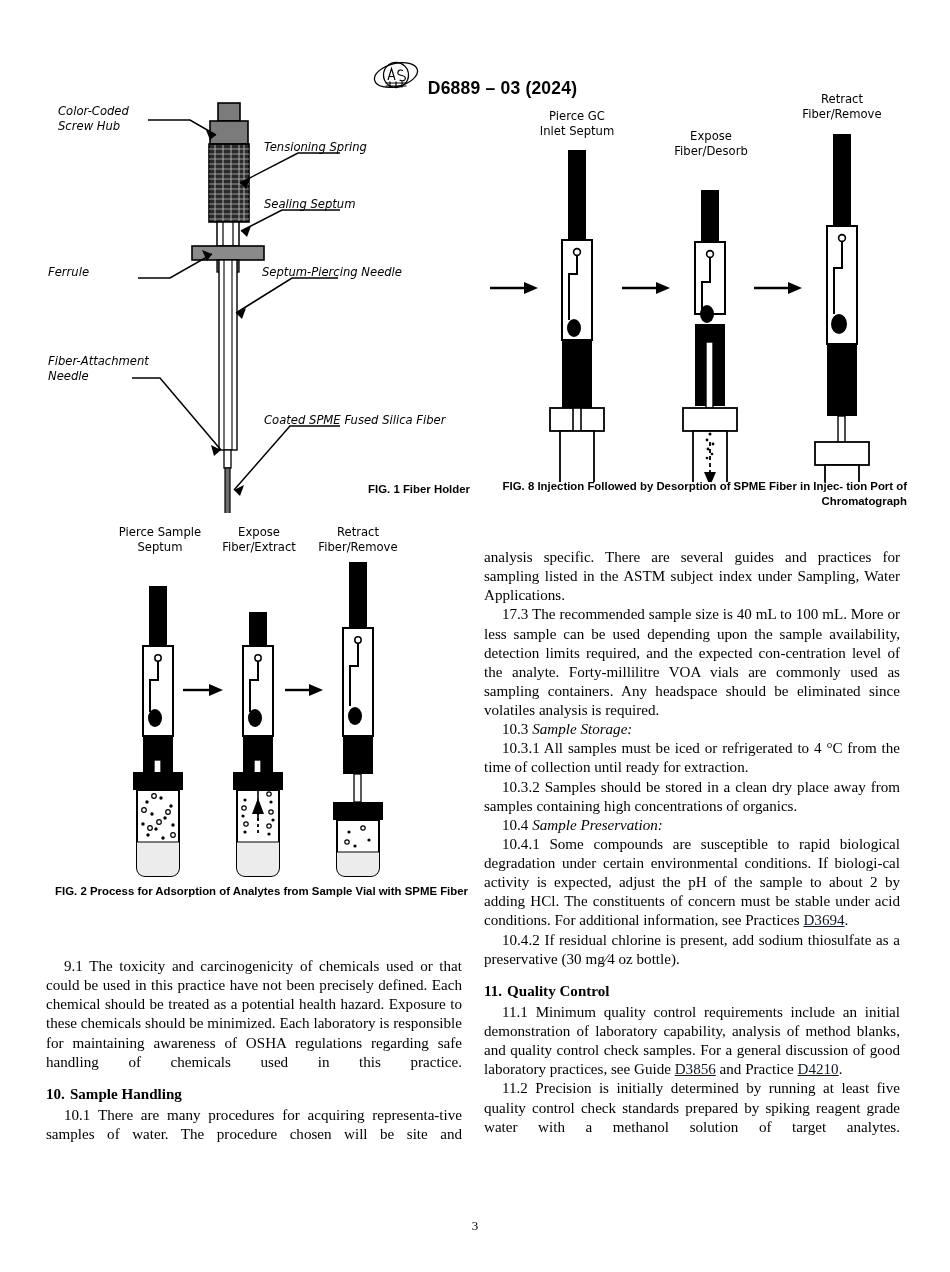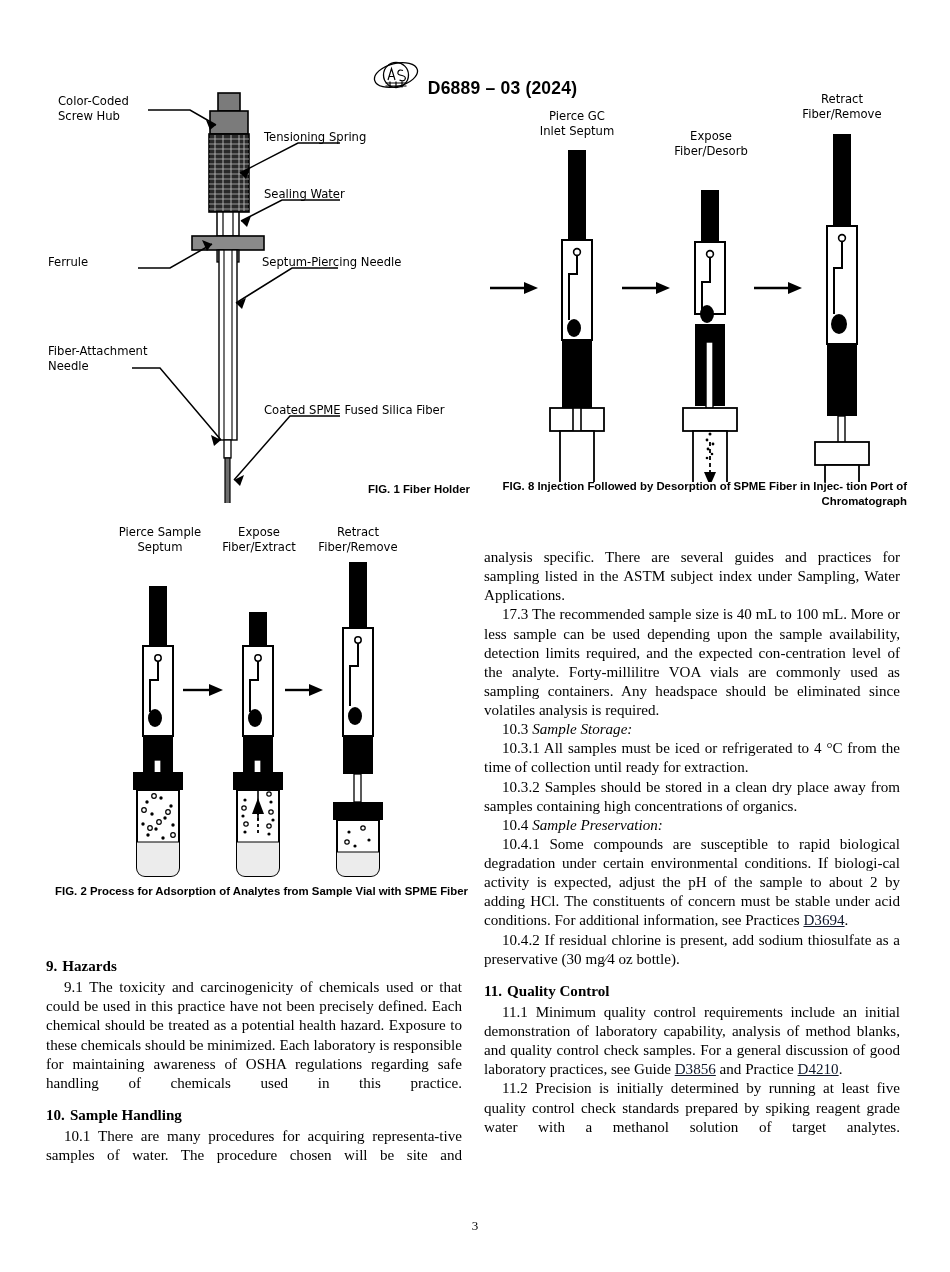--- a/index.html
+++ b/index.html
@@ -35,21 +35,21 @@
     font-size:11.6px; text-align:center; line-height:1.28;
     white-space:pre-line;
   }
   .callout {
     position:absolute;
     font-family:"DejaVu Sans", sans-serif;
     font-size:11.6px; line-height:1.26; white-space:pre-line;
   }
 
   
-  #fig1 { position:absolute; left:40px; top:88px; width:430px; height:415px; }
+  #fig1 { position:absolute; left:40px; top:98px; width:430px; height:415px;font-style:italic; }
   #fig1 svg { position:absolute; left:0; top:0; }
   #fig1-cap { position:absolute; left:40px; top:482px; width:430px; }
 
   
   #fig3 { position:absolute; left:482px; top:92px; width:430px; height:390px; }
   #fig3 svg { position:absolute; left:0; top:0; }
   #fig3-cap { position:absolute; left:487px; top:479px; width:420px; }
 
   
   #fig2 { position:absolute; left:55px; top:520px; width:400px; height:360px; }
@@ -182,21 +182,21 @@
         <polygon points="172,156 162,152 167,163"></polygon>
         <polygon points="196,215 206,210 202,221"></polygon>
         <polygon points="181,352 171,347 174,358"></polygon>
         <polygon points="194,392 204,387 200,398"></polygon>
       </g>
     </svg>
 
     <div class="callout" style="left:18px; top:6px; text-align:left;">Color-Coded
 Screw Hub</div>
     <div class="callout" style="left:224px; top:42px; text-align:left;">Tensioning Spring</div>
-    <div class="callout" style="left:224px; top:99px; text-align:left;">Sealing Water</div>
+    <div class="callout" style="left:224px; top:99px; text-align:left;">Sealing Septum</div>
     <div class="callout" style="left:8px; top:167px; text-align:center;">Ferrule</div>
     <div class="callout" style="left:222px; top:167px; text-align:left;">Septum-Piercing Needle</div>
     <div class="callout" style="left:8px; top:256px; text-align:left;">Fiber-Attachment
 Needle</div>
     <div class="callout" style="left:224px; top:315px; text-align:left;">Coated SPME Fused Silica Fiber</div>
   </div>
   <div id="fig1-cap" class="fig-caption">FIG. 1 Fiber Holder</div>
 
   <div id="fig3">
     <svg width="430" height="390" viewBox="0 0 430 390">
@@ -373,23 +373,20 @@
     <div class="fig-label" style="position:absolute; left:45px; top:5px; width:120px;">Pierce Sample
 Septum</div>
     <div class="fig-label" style="position:absolute; left:148px; top:5px; width:112px;">Expose
 Fiber/Extract</div>
     <div class="fig-label" style="position:absolute; left:244px; top:5px; width:118px;">Retract
 Fiber/Remove</div>
   </div>
   <div id="fig2-cap" class="fig-caption">FIG. 2 Process for Adsorption of Analytes from Sample Vial with SPME Fiber</div>
 
   <div id="col-left" class="col">
-    <h3 class="sec-head">
-      <span class="num">9.</span><span>Hazards</span>
-    </h3>
     <p class="para stretch-last">
       <span>9.1</span>
       <span>The toxicity and carcinogenicity of chemicals used or that could be used in this practice have not been precisely defined. Each chemical should be treated as a potential health hazard. Exposure to these chemicals should be minimized. Each laboratory is responsible for maintaining awareness of OSHA regulations regarding safe handling of chemicals used in this practice.</span>
     </p>
 
     <h3 class="sec-head gap">
       <span class="num">10.</span><span>Sample Handling</span>
     </h3>
     <p class="para stretch-last">
       <span>10.1</span>

